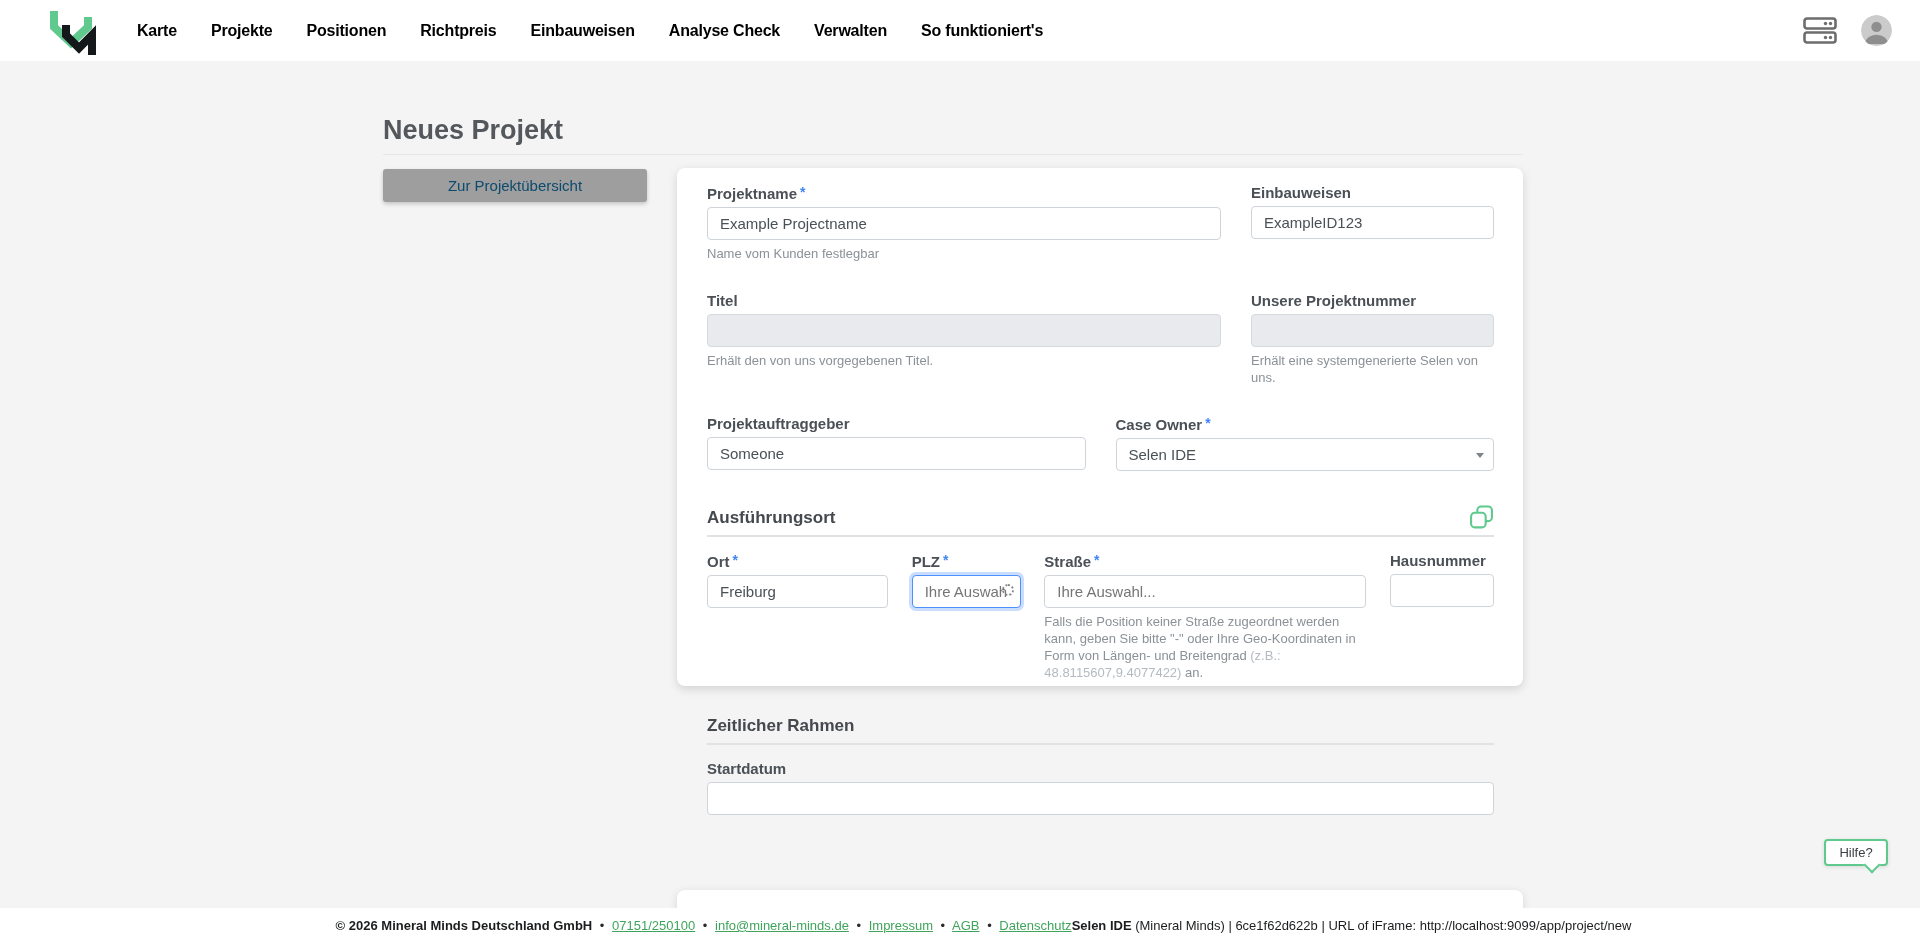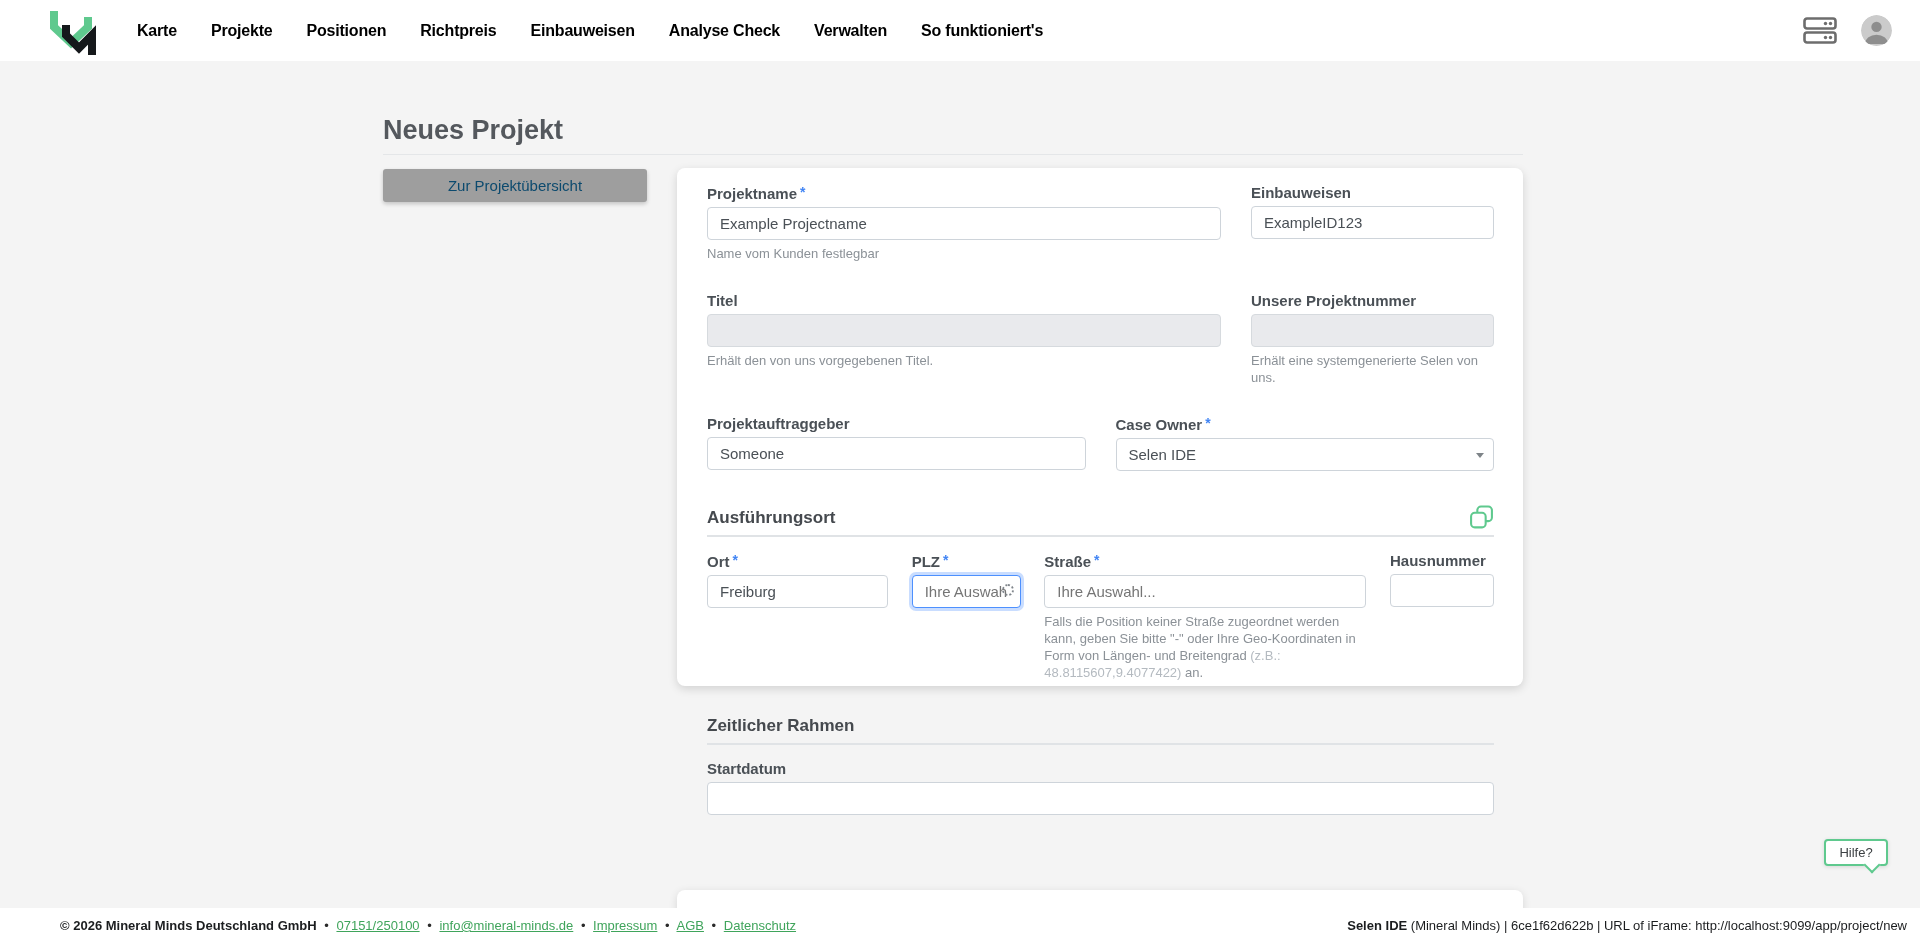--- a/index.html
+++ b/index.html
@@ -63,21 +63,21 @@
   .section-head.second{margin-top:33px;}
   .section-title{font-size:17px;font-weight:700;color:#45494e;line-height:24px;}
   
   .help{position:absolute;top:839px;left:1824px;width:64px;height:27px;background:#fff;
     border:2px solid var(--accent-green);border-radius:4px;font-size:13px;color:#3c4043;font-family:inherit;
     cursor:pointer;z-index:4;box-shadow:0 1px 4px rgba(0,0,0,.12);}
   .help::after{content:"";position:absolute;right:8px;bottom:-7px;width:10px;height:10px;background:#fff;
     border-right:2px solid var(--accent-green);border-bottom:2px solid var(--accent-green);transform:rotate(45deg);}
   
   .footer{position:absolute;left:0;bottom:0;width:1920px;height:35px;background:#fff;display:flex;
-    align-items:center;justify-content:space-between;padding:0 13px 0 60px;font-size:13px;color:#1b1d1f;z-index:5;}
+    align-items:center;justify-content:center;padding:0 13px 0 60px;font-size:13px;color:#1b1d1f;z-index:5;}
   .footer-left{white-space:nowrap;}
   .footer-left .copy{font-weight:700;}
   .footer-left a{color:var(--link-green);text-decoration:underline;cursor:pointer;}
   .sep{color:#2a2a2a;margin:0 4px;}
   .footer-right{white-space:nowrap;}
   .footer-right .bold{font-weight:700;}
 </style>
 </head>
 <body>
 

